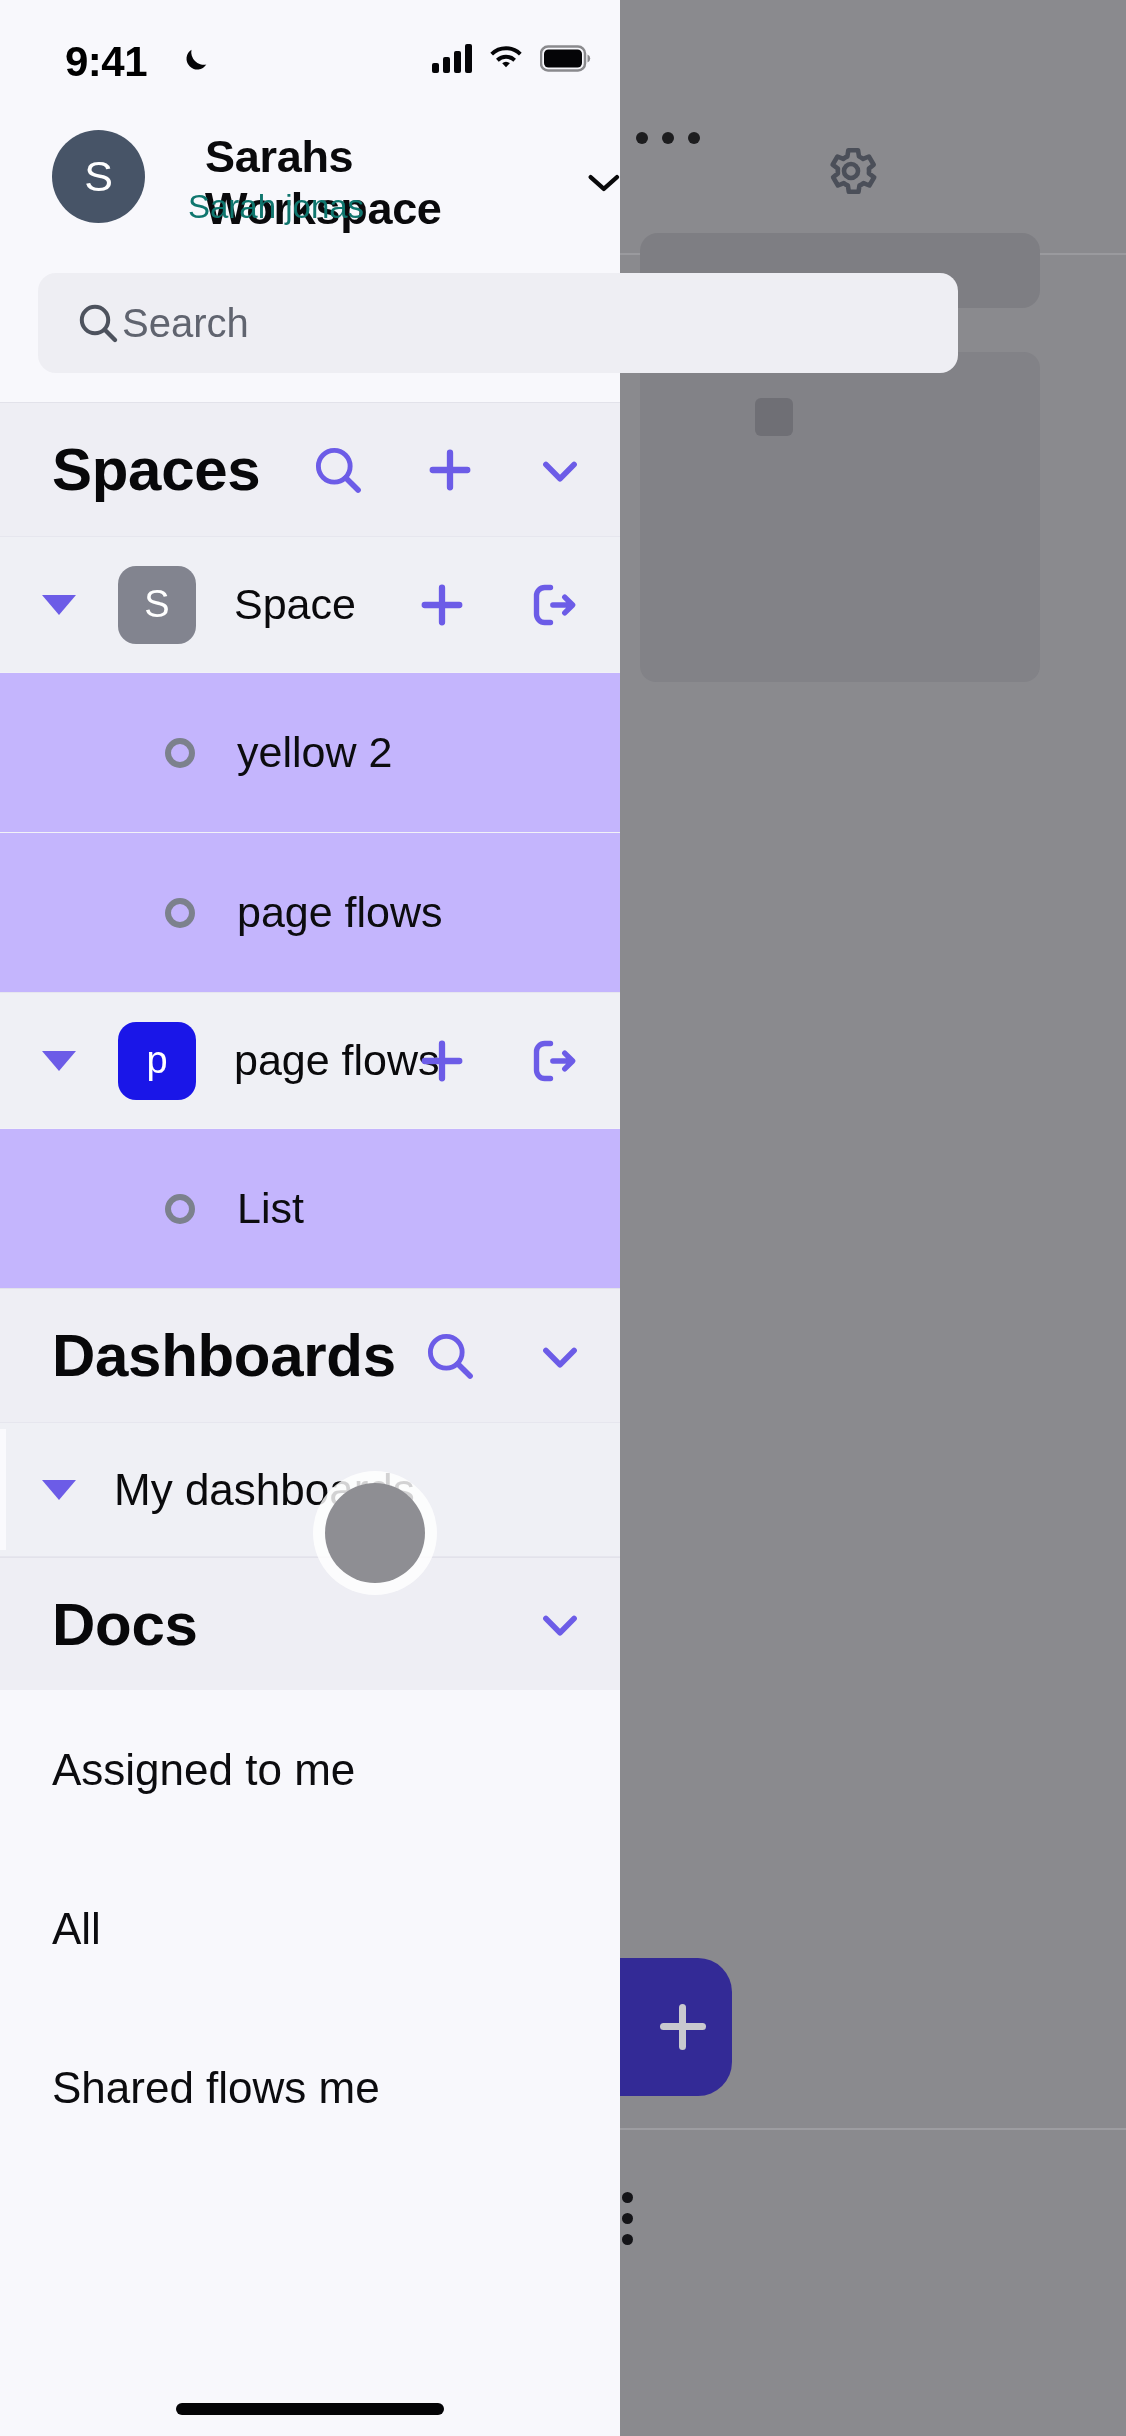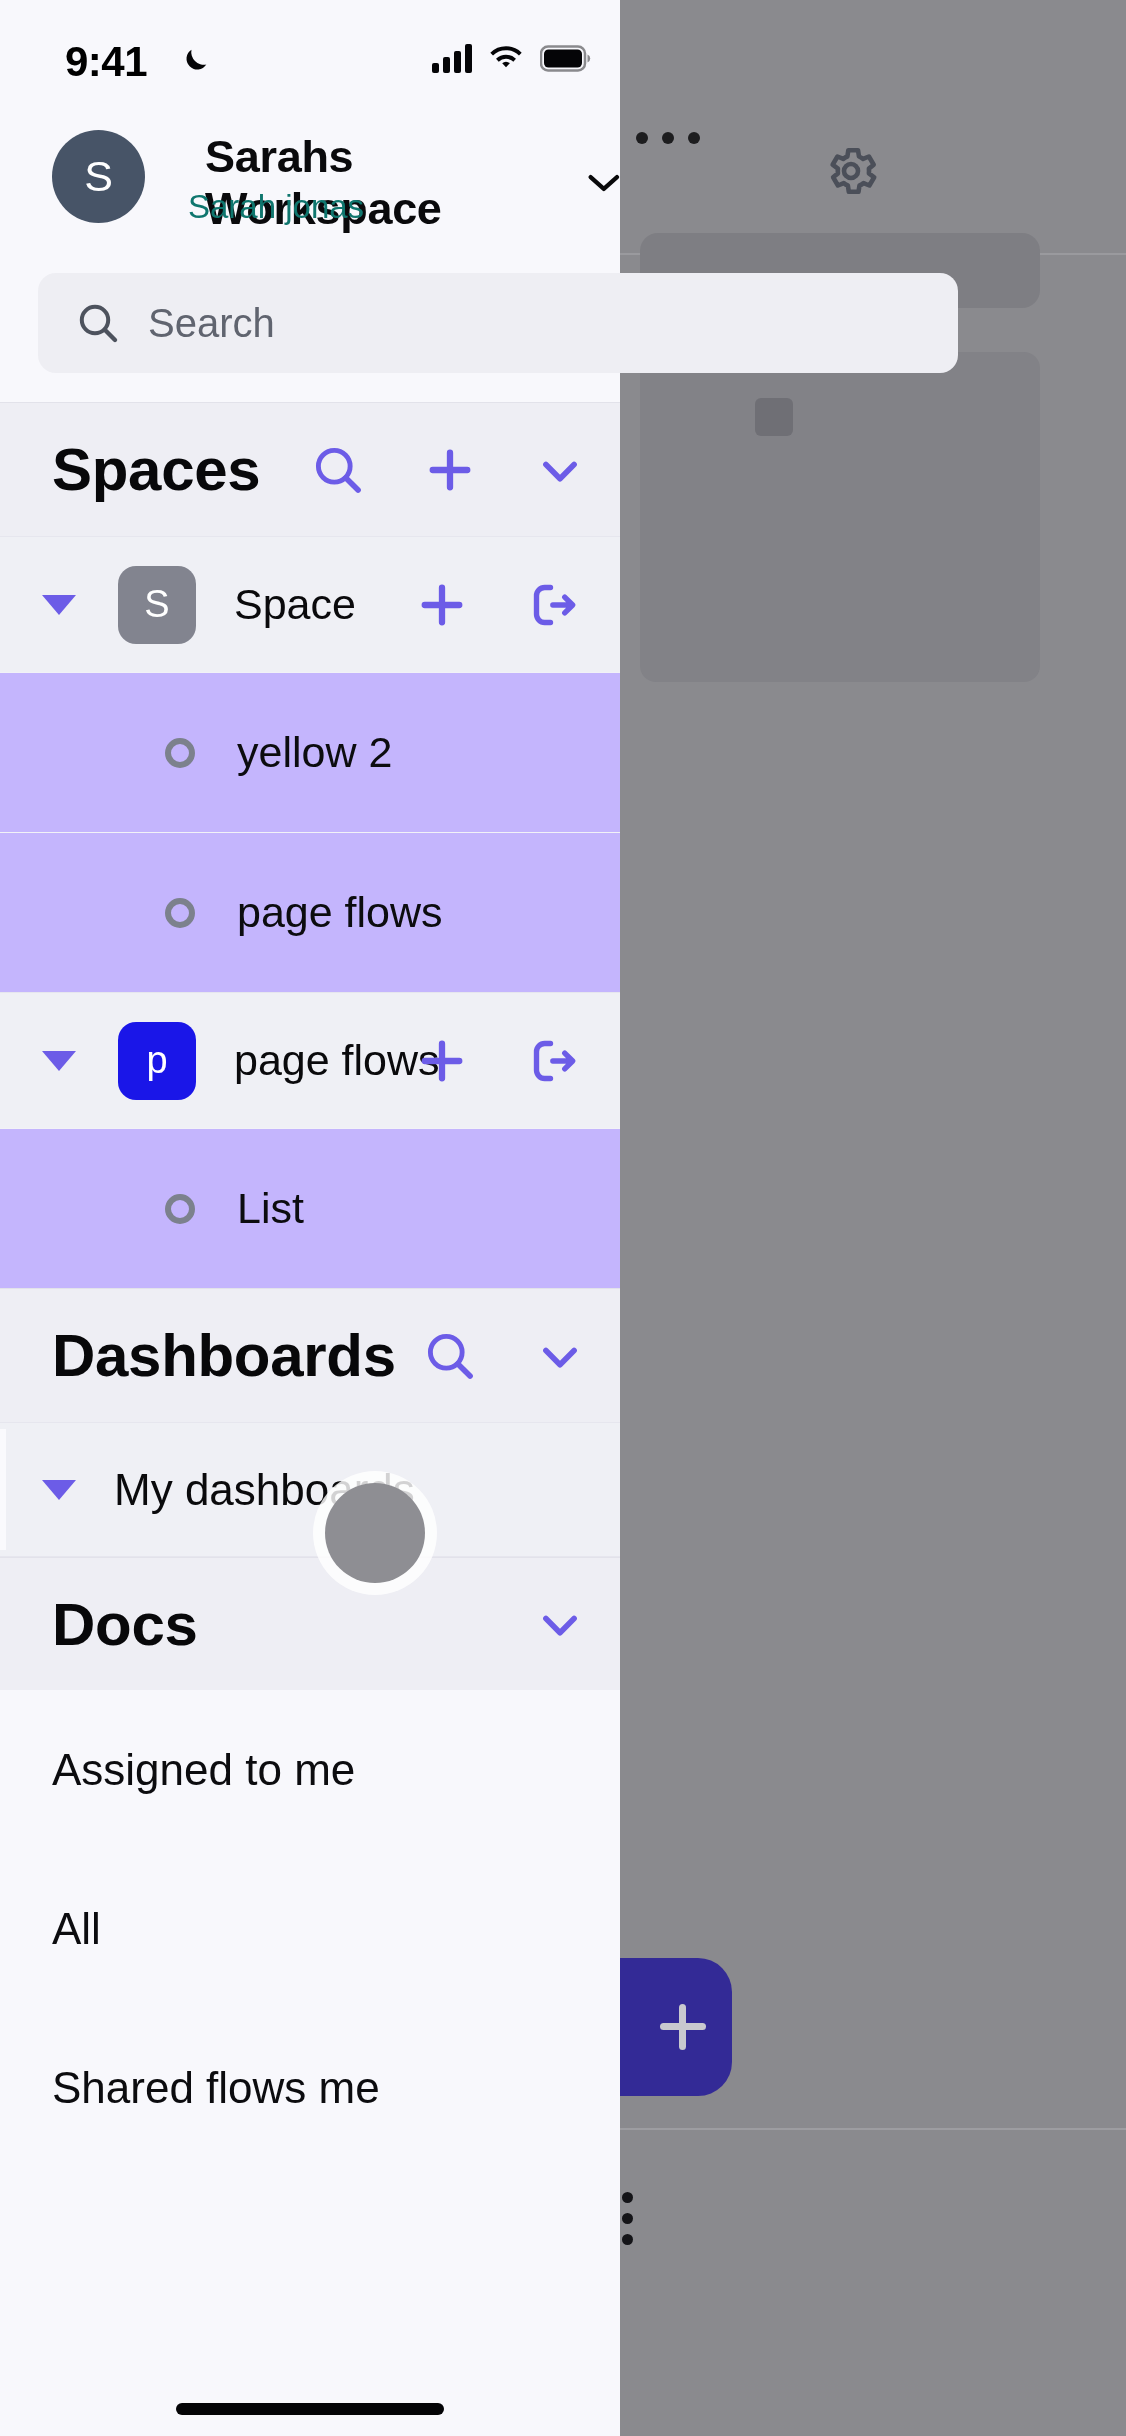--- a/index.html
+++ b/index.html
@@ -106,21 +106,21 @@
     position:absolute; left:188px; top:88px;
     font-size:33px; color:#0f766e; font-weight:400;
   }
   #ws-gear { position:absolute; left:822px; top:42px; width:58px; height:58px; }
 
   
   #searchwrap { flex:0 0 auto; height:147px; position:relative; }
   #searchbox {
     position:absolute; left:38px; top:18px; width:920px; height:100px;
     background:#eeeef3; border-radius:18px;
-    display:flex; align-items:center; padding-left:36px; gap:26px;
+    display:flex; align-items:center; padding-left:36px; 
   }
   #search-ph { font-size:40px; color:#60646f; }
 
   
   .sec-head {
     position:relative; height:134px; background:#eeeef4;
     display:flex; align-items:center;
     border-top:1px solid #e2e2ea;
   }
   .sec-head .title {

